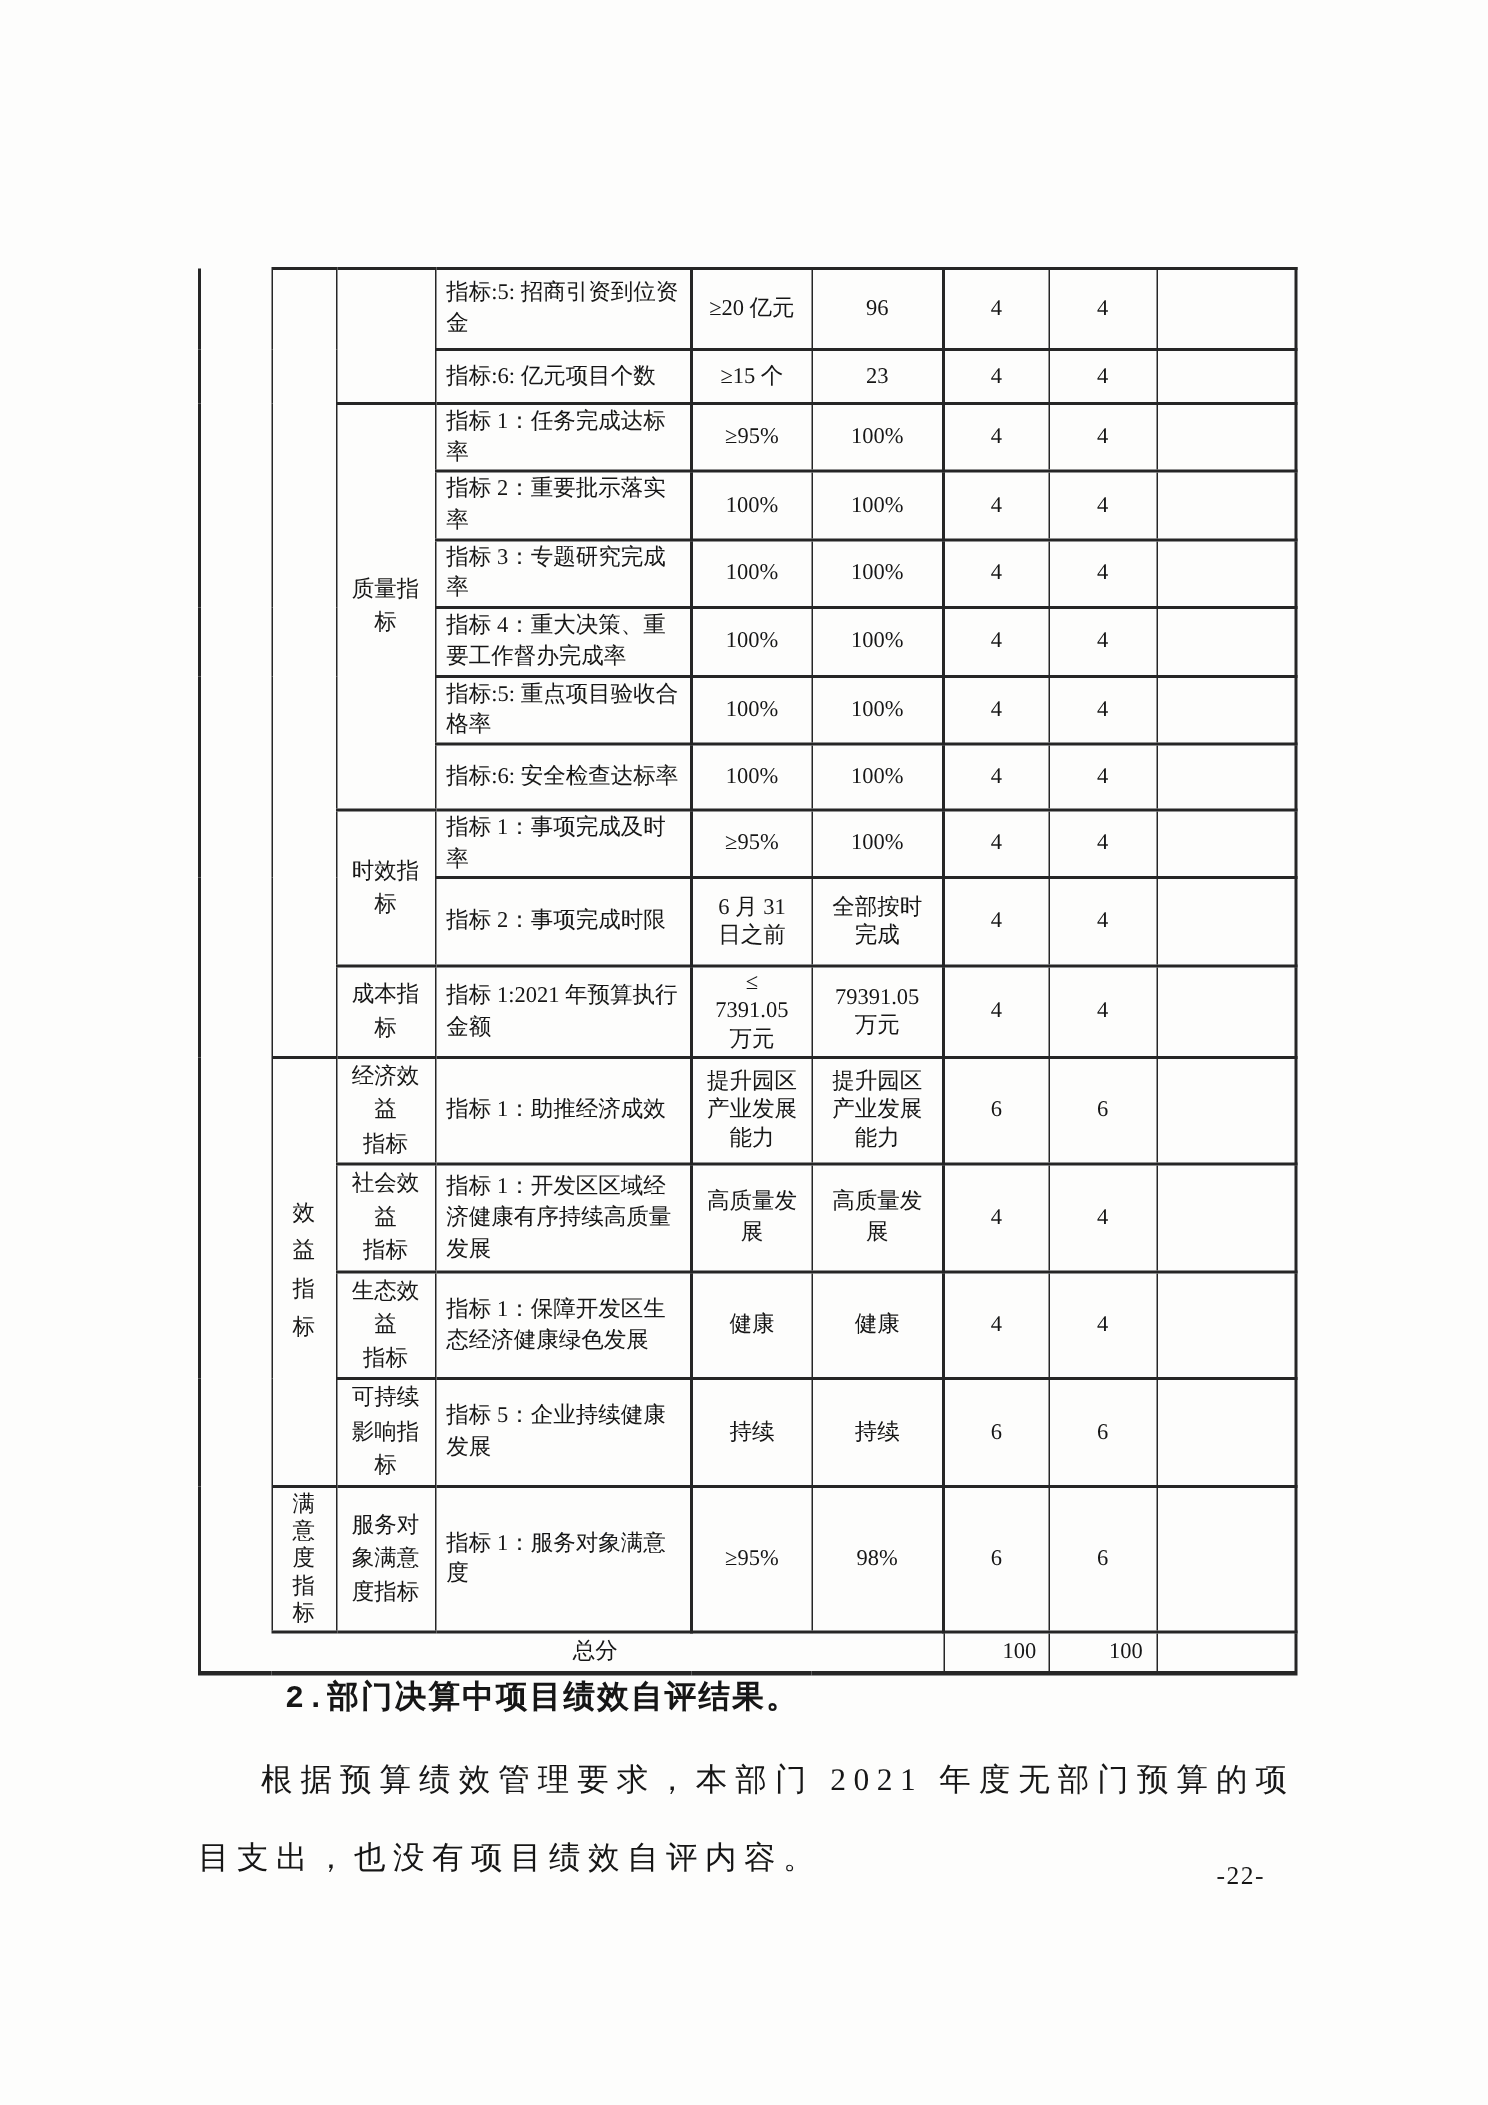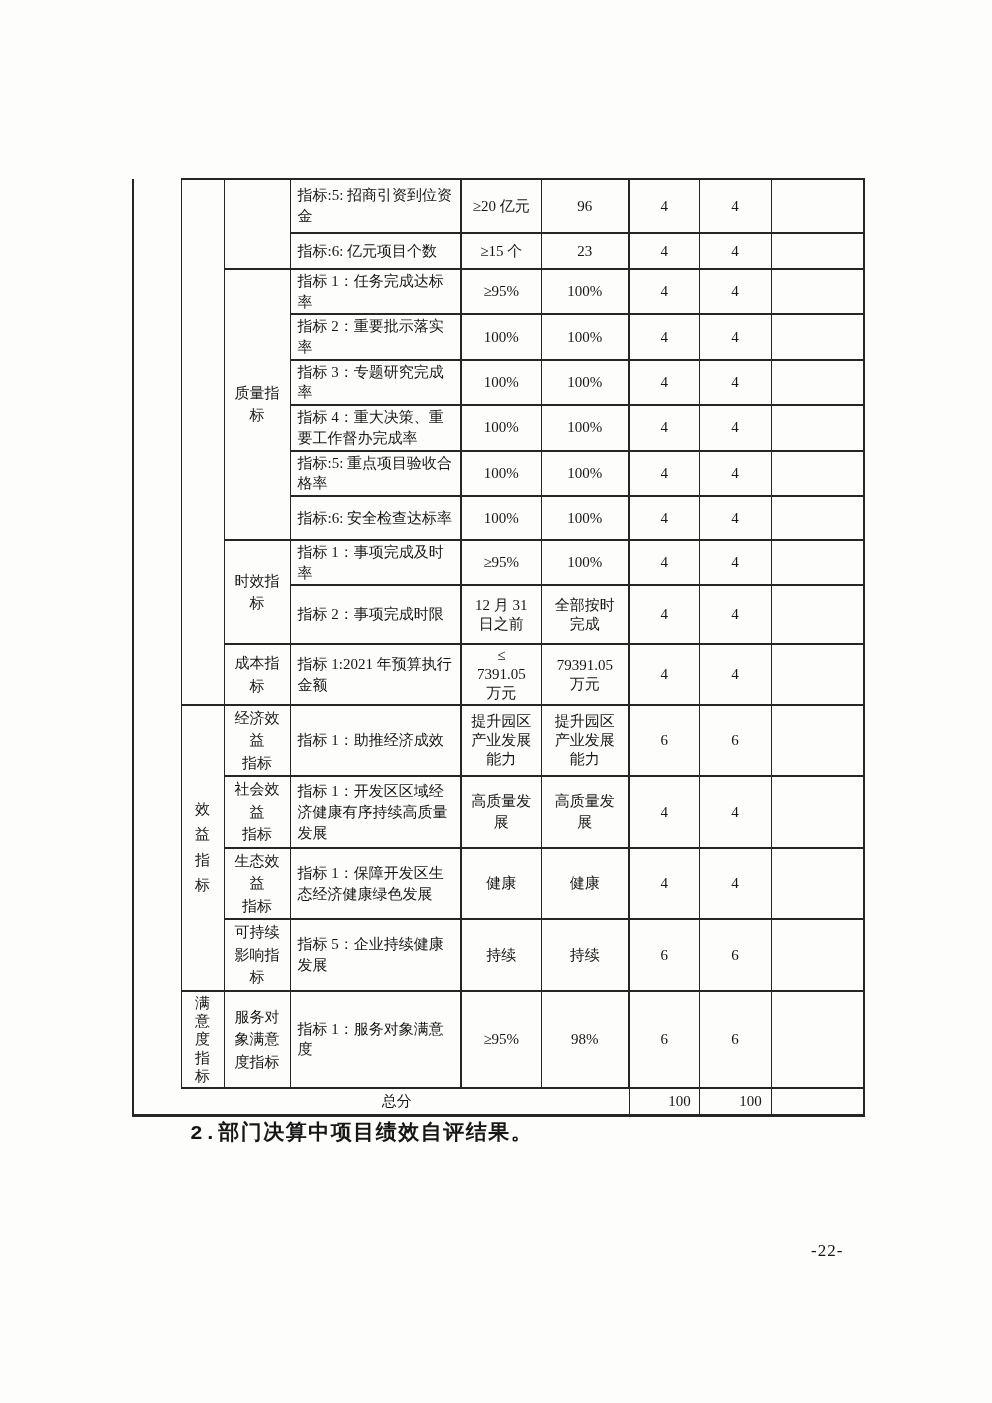--- a/index.html
+++ b/index.html
@@ -149,21 +149,21 @@
       <td class="name">指标 1：事项完成及时率</td>
       <td>≥95%</td>
       <td class="act">100%</td>
       <td>4</td>
       <td>4</td>
       <td class="edge-r"></td>
     </tr>
 
     <tr style="height:59px">
       <td class="name">指标 2：事项完成时限</td>
-      <td class="lh125">12 月 31
+      <td class="lh125">6 月 31
 日之前</td>
       <td class="act lh125">全部按时
 完成</td>
       <td>4</td>
       <td>4</td>
       <td class="edge-r"></td>
     </tr>
 
     <tr style="height:60px">
       <td class="cat">成本指
@@ -258,16 +258,17 @@
       <td colspan="6" class="total-label edge-l edge-b">总分</td>
       <td class="edge-b">100</td>
       <td class="edge-b">100</td>
       <td class="edge-r edge-b"></td>
     </tr>
   </tbody>
     </table>
 
   <div class="heading">2.部门决算中项目绩效自评结果。</div>
 
+  <div class="bodytext">根据预算绩效管理要求，本部门 2021 年度无部门预算的项目支出，也没有项目绩效自评内容。</div>
 
   <div class="pageno">-22-</div>
 
 </div>
 
 </body></html>

